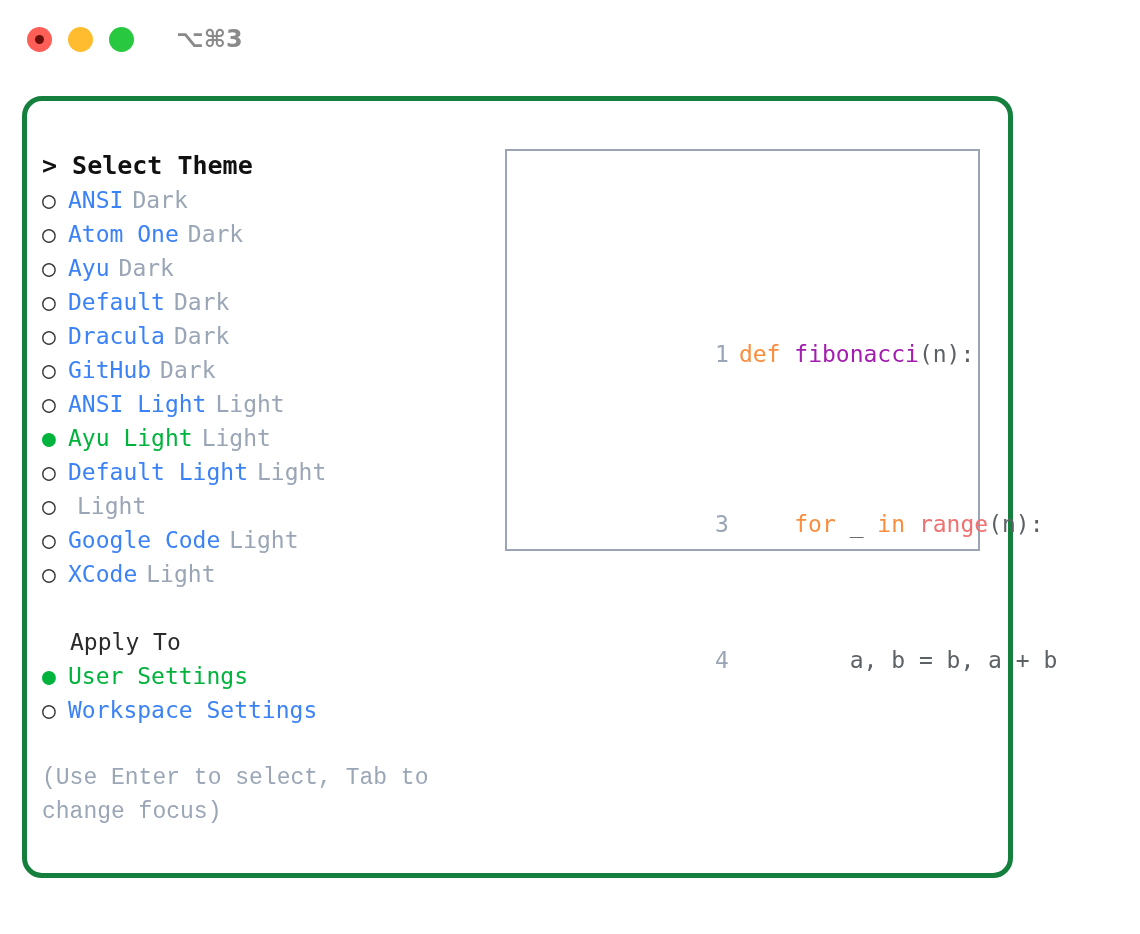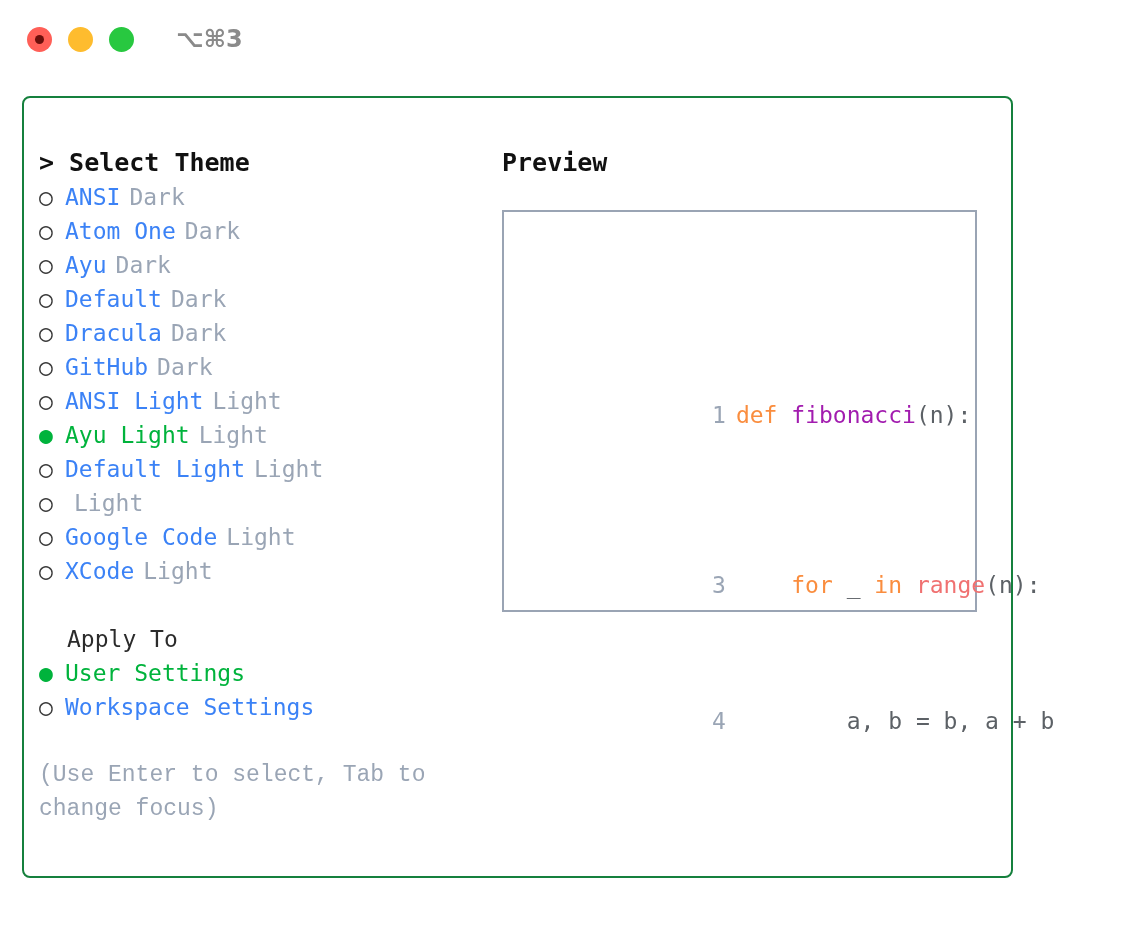--- a/index.html
+++ b/index.html
@@ -68,22 +68,22 @@
     font-family: "DejaVu Sans", "Liberation Sans", sans-serif;
   }
 
   
   .panel {
     position: absolute;
     left: 22px;
     top: 96px;
     width: 991px;
     height: 782px;
-    border: 2px solid #15803d;
-    border-radius: 8px;
+    border: 5px solid #15803d;
+    border-radius: 20px;
     box-sizing: border-box;
     background: #ffffff;
   }
 
   .cols {
     position: absolute;
     left: 0; top: 0;
     width: 100%; height: 100%;
   }
 
@@ -300,21 +300,20 @@
           <div class="opt-row">
             <span class="bullet">○</span>
             <span class="opt-label">Workspace Settings</span>
           </div>
         </div>
 
         <div class="hint">(Use Enter to select, Tab to change focus)</div>
       </div>
 
       <div class="right-col">
-        <div class="preview-head">Preview</div>
 
         <div class="preview-box">
           <div class="code">
 
             <div class="code-line">
               <span class="ln">1</span><span class="tok-kw">def</span><span class="tok-pl"> </span><span class="tok-fn">fibonacci</span><span class="tok-pl">(n):</span>
             </div>
 
 
             <div class="code-line">

